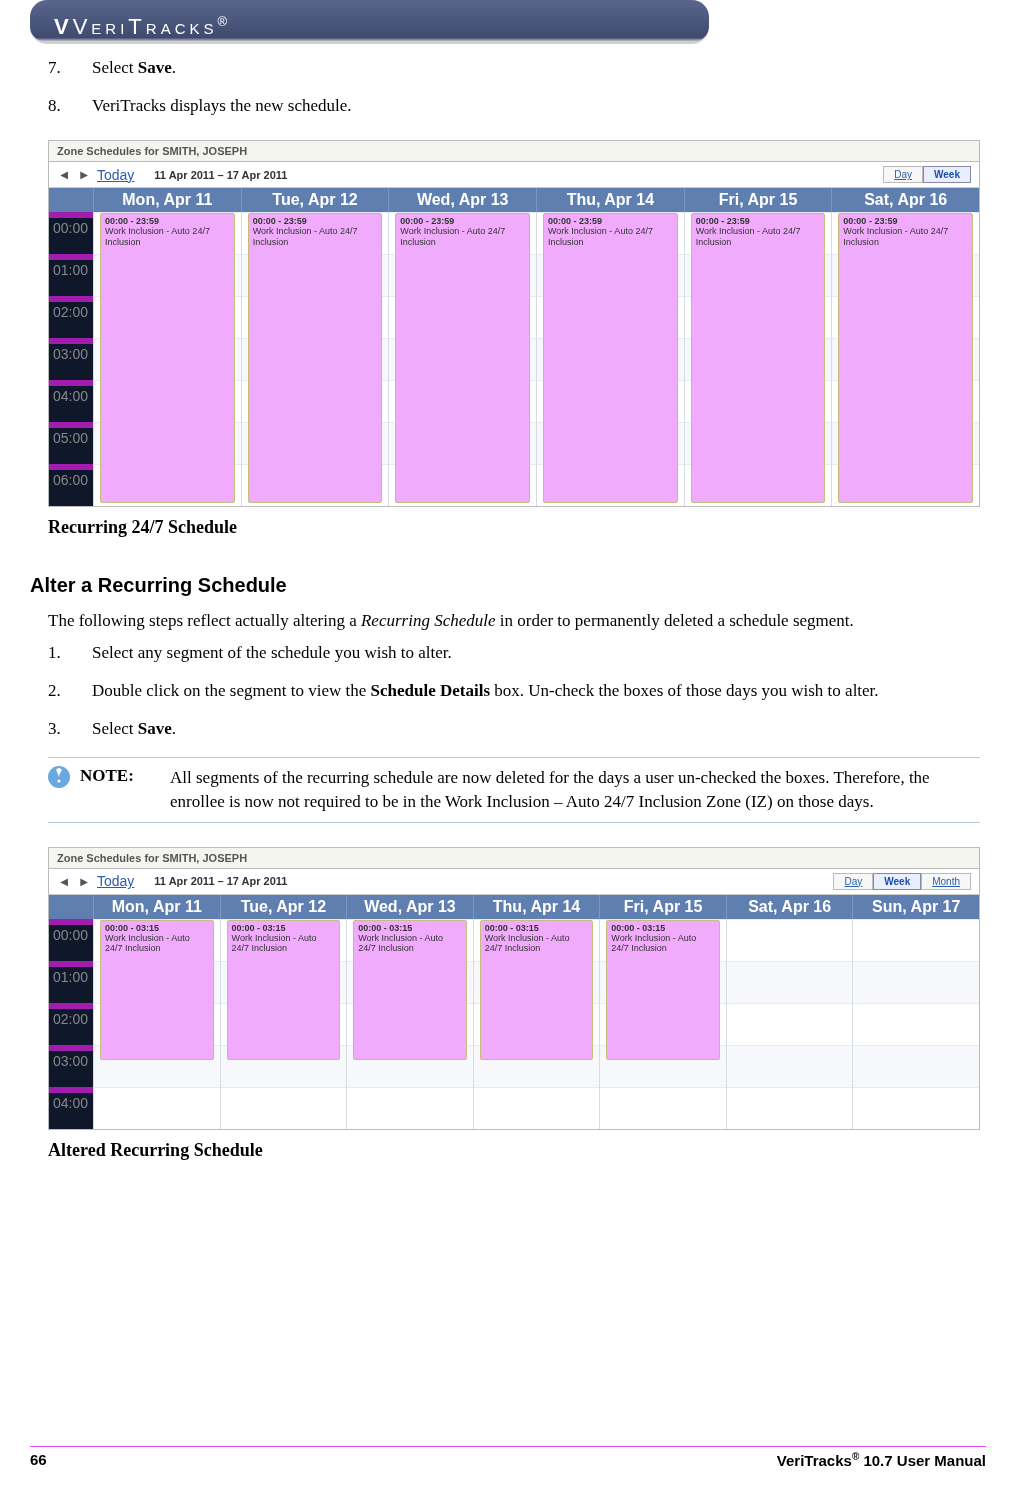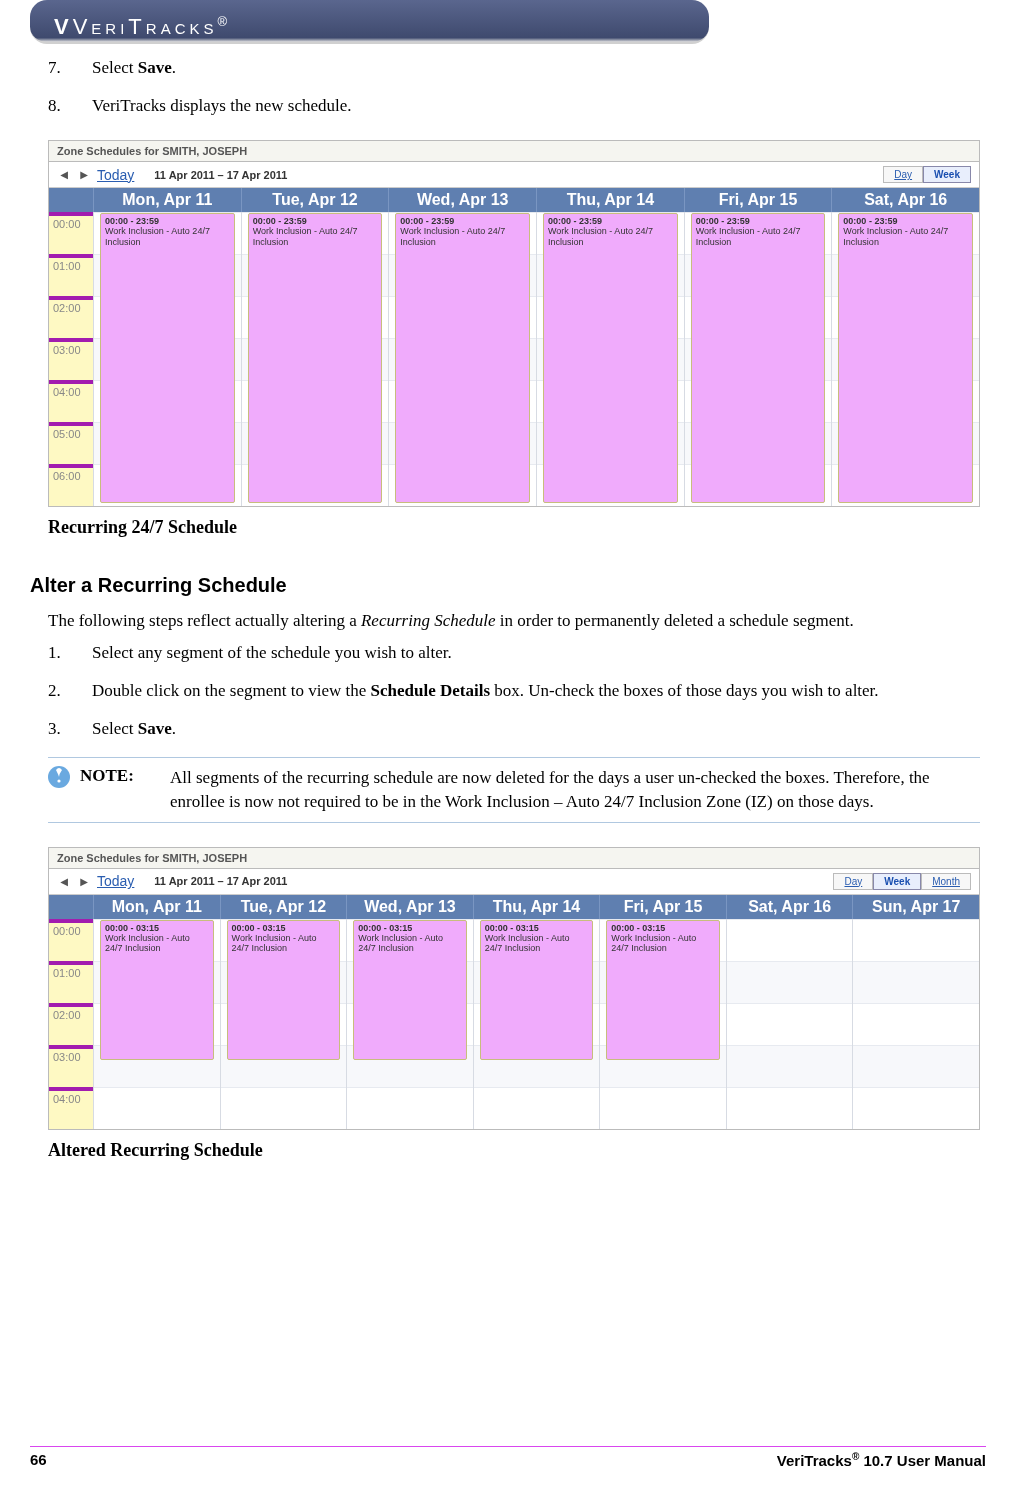--- a/index.html
+++ b/index.html
@@ -117,21 +117,21 @@
     background:#f7f7f7;
   }
   .cal .view-tab.active {
     color:#1a4fb0; font-weight:bold; background:#e8eefc; border-color:#88a;
   }
   .cal .head-row { display:flex; background:#5f7fb0; color:#fff; font-weight:bold; font-size:16px; }
   .cal .time-gutter-head { width:44px; flex:0 0 44px; background:#5f7fb0; }
   .cal .day-head { flex:1; text-align:center; padding:3px 0; border-left:1px solid #7a96c2; }
   .cal .body { display:flex; }
   .cal .time-gutter { width:44px; flex:0 0 44px; }
-  .cal .time-cell { height:42px; background:#fef9c3; color:#888; font-size:11px; padding:2px 4px; border-top:4px solid #a21caf; }
+  .cal .time-cell { height:42px; background:#0f172a; color:#888; font-size:14px; padding:2px 4px; border-top:6px solid #a21caf; }
   .cal .days { flex:1; display:flex; position:relative; }
   .cal .day-col { flex:1; border-left:1px solid #d7dbe3; position:relative; }
   .cal .day-col .grid-line { height:42px; border-top:1px solid #e7eaf0; }
   .cal .day-col .grid-line.alt { background:#f7f8fb; }
   .cal .event {
     position:absolute; top:1px; left:6px; right:6px;
     background:#f0abfc; border:1px solid #c8bd7d; border-radius:2px;
     padding:2px 4px 6px 4px;
   }
   .cal .event .evt-time { font-weight:bold; font-size:9px; color:#333; display:block; }

